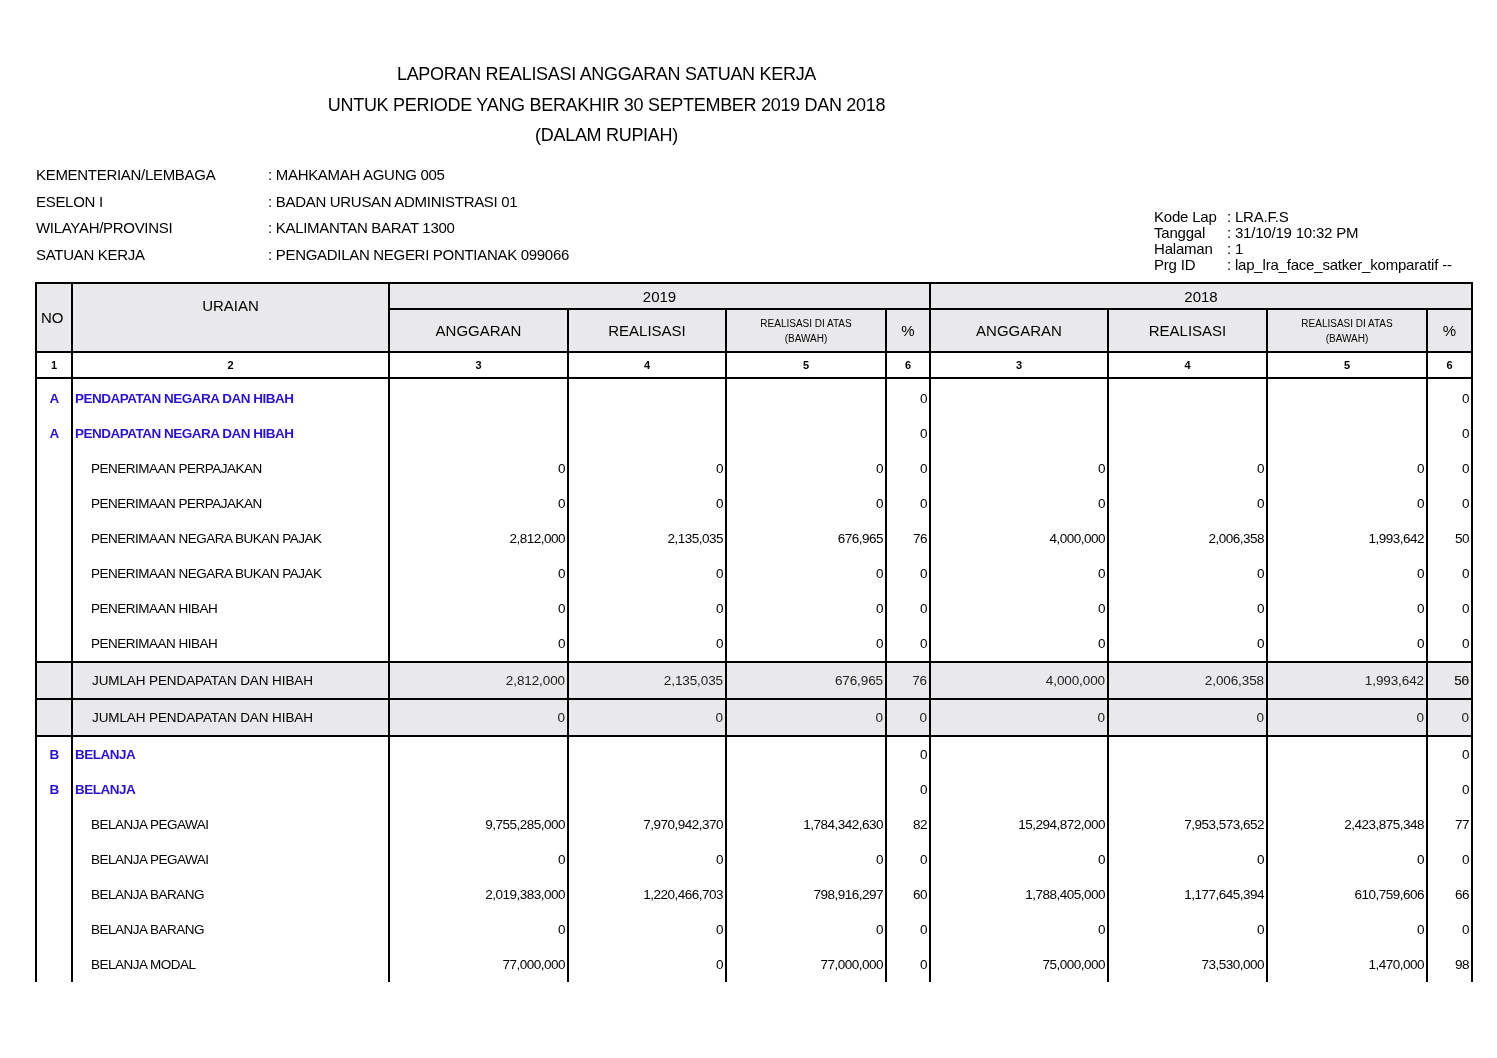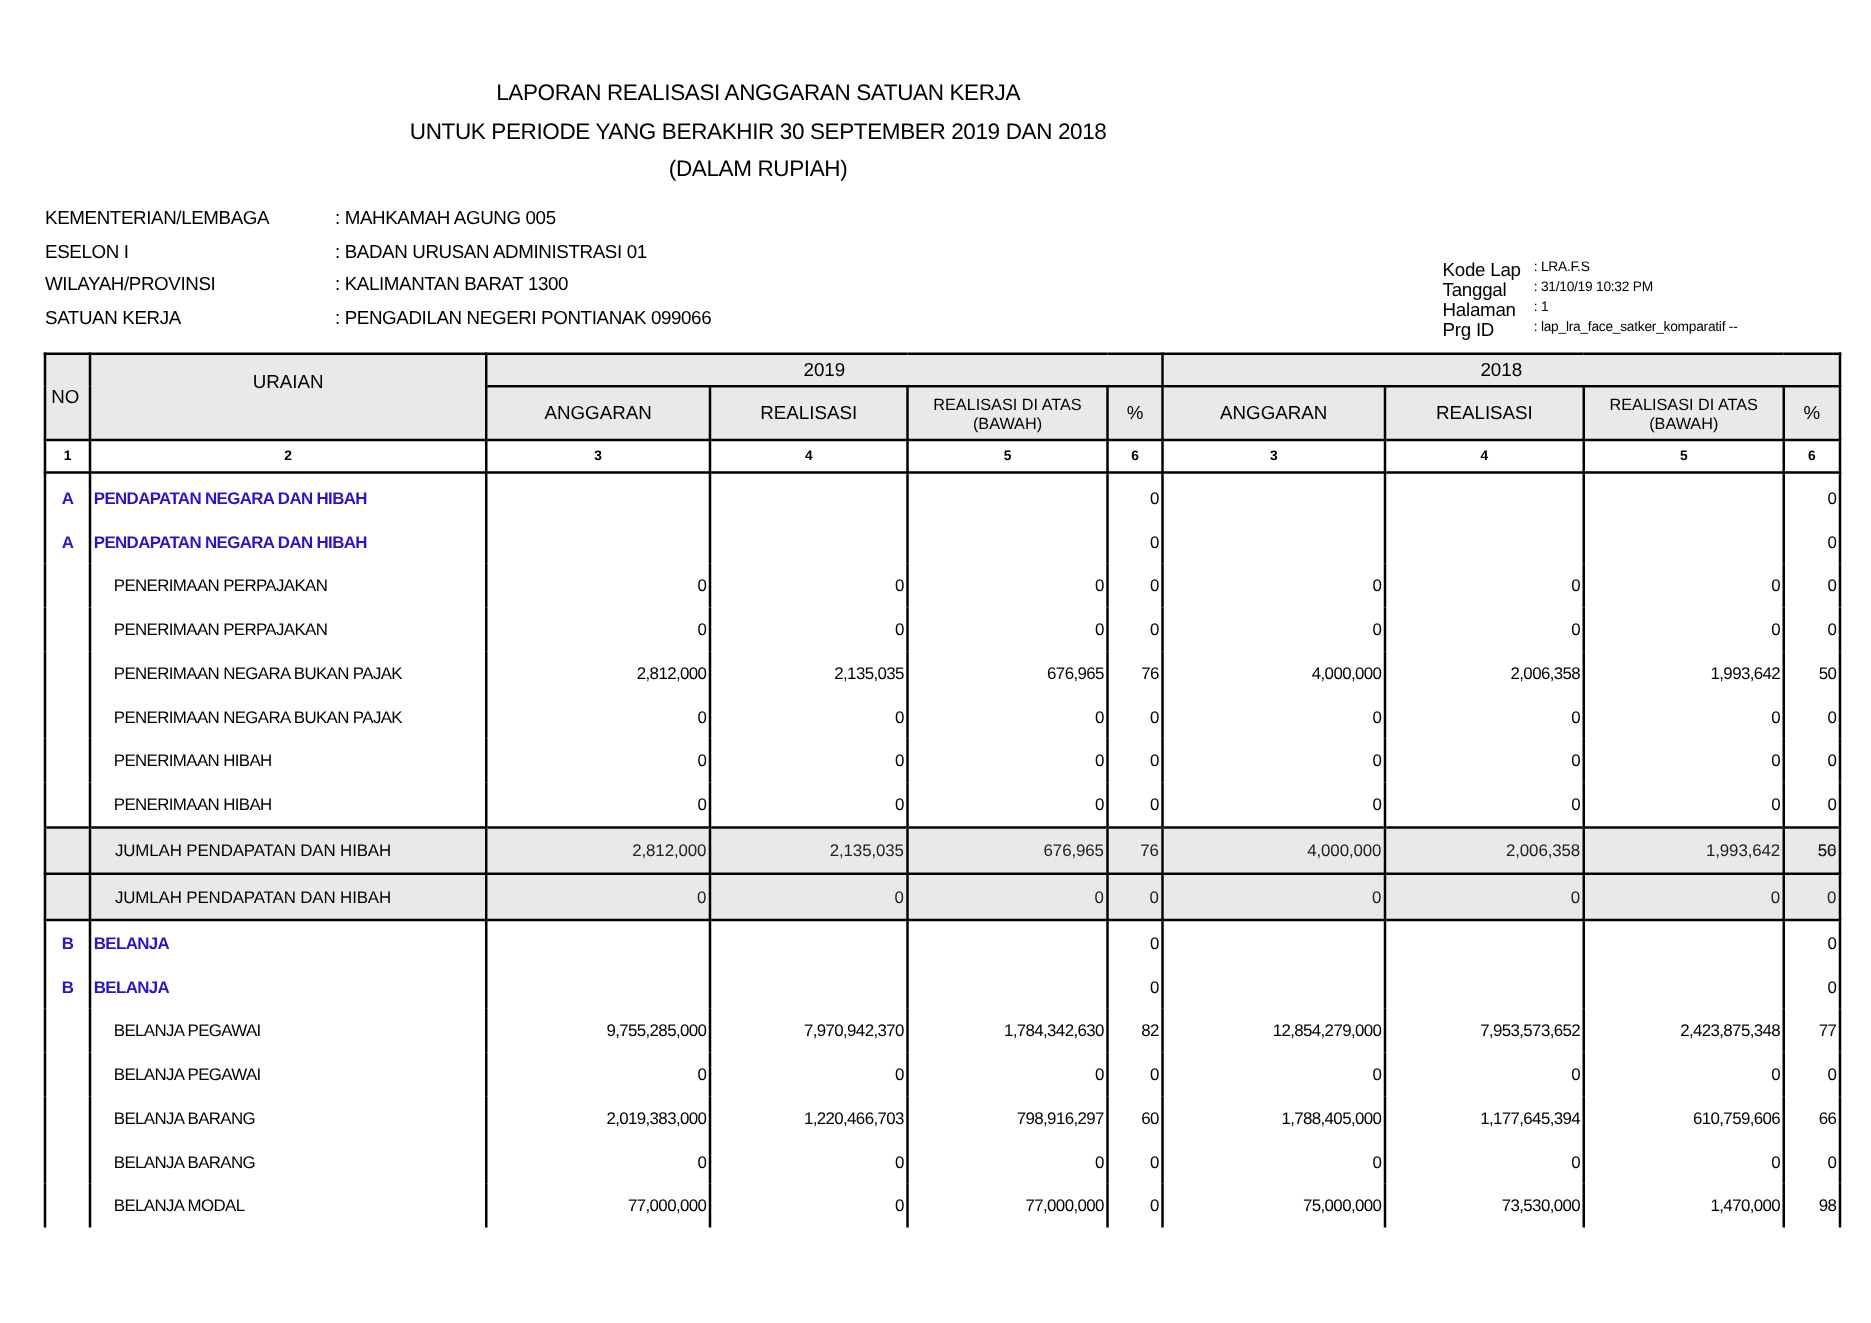--- a/index.html
+++ b/index.html
@@ -3,30 +3,30 @@
 <meta charset="utf-8">
 <style>
   html, body { margin:0; padding:0; background:#ffffff; }
   body { width:1497px; height:1058px; position:relative; overflow:hidden;
          font-family:"Liberation Sans", sans-serif; color:#000; }
   .title { position:absolute; left:0; width:1213px; text-align:center;
            font-size:18px; letter-spacing:-0.3px; }
   .meta-label { position:absolute; left:36px; font-size:15px; letter-spacing:-0.3px; }
   .meta-value { position:absolute; left:268px; font-size:15px; letter-spacing:-0.3px; }
   .info-label { position:absolute; left:1154px; font-size:15px; letter-spacing:-0.2px; }
-  .info-value { position:absolute; left:1227px; font-size:11px; letter-spacing:-0.2px;text-align:right; }
+  .info-value { position:absolute; left:1227px; font-size:15px; letter-spacing:-0.2px;text-align:right; }
 
   table.lra { position:absolute; left:35px; top:282px; border-collapse:collapse;
               table-layout:fixed; width:1436px; }
   table.lra td, table.lra th { border:2px solid #000; padding:0; overflow:hidden;
               white-space:nowrap; }
   table.lra th { background:#e9e8ea; font-weight:normal; font-size:15px; }
   th.year { height:24px; font-size:14px; border-width:2px 2px 1px 2px; }
   th.sub { height:41px; font-size:15px; border-top:1px solid #000; }
-  th.sub.small { font-size:13px; line-height:15px; }
+  th.sub.small { font-size:10px; line-height:15px; }
   th.tall { vertical-align:middle; padding-bottom:28px; }
   tr.nums td { height:24px; text-align:center; font-size:11px; font-weight:bold;
                background:#fff; border-width:2px; }
   tr.body td { height:35px; font-size:13.5px; letter-spacing:-0.5px; vertical-align:middle;
                border-top:none; border-bottom:none; border-left:2px solid #000; border-right:2px solid #000; }
   tr.body td.num { text-align:right; padding-right:2px; }
   tr.body td.no { text-align:center; font-weight:bold; }
   tr.body td.label { padding-left:18px; }
   tr.body.head td.no, tr.body.head td.label { color:#2a14c8; font-weight:bold; }
   tr.body.head td.label { padding-left:2px; font-size:13.5px; }
@@ -257,21 +257,21 @@
         <td class="num"></td>
         <td class="num">0</td>
       </tr>
       <tr class="body item">
         <td class="no"></td>
         <td class="label">BELANJA PEGAWAI</td>
         <td class="num">9,755,285,000</td>
         <td class="num">7,970,942,370</td>
         <td class="num">1,784,342,630</td>
         <td class="num">82</td>
-        <td class="num">12,854,279,000</td>
+        <td class="num">15,294,872,000</td>
         <td class="num">7,953,573,652</td>
         <td class="num">2,423,875,348</td>
         <td class="num">77</td>
       </tr>
       <tr class="body item">
         <td class="no"></td>
         <td class="label">BELANJA PEGAWAI</td>
         <td class="num">0</td>
         <td class="num">0</td>
         <td class="num">0</td>

